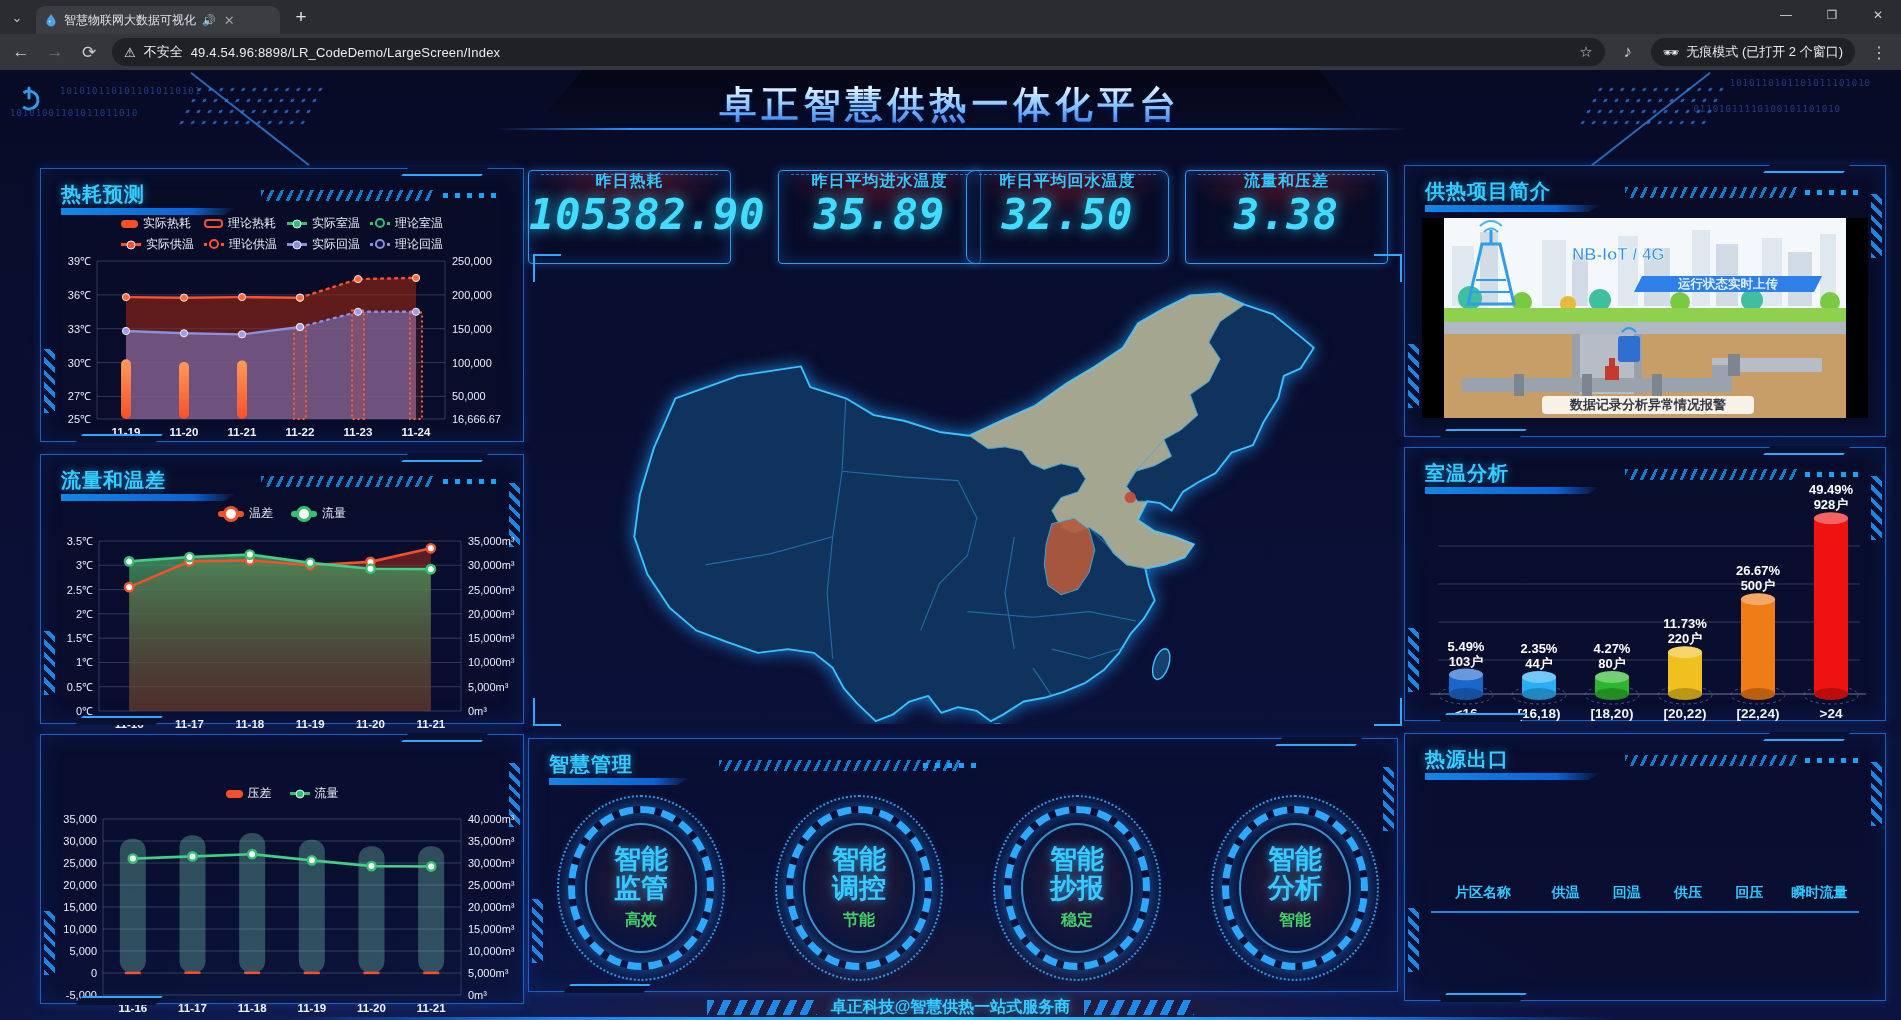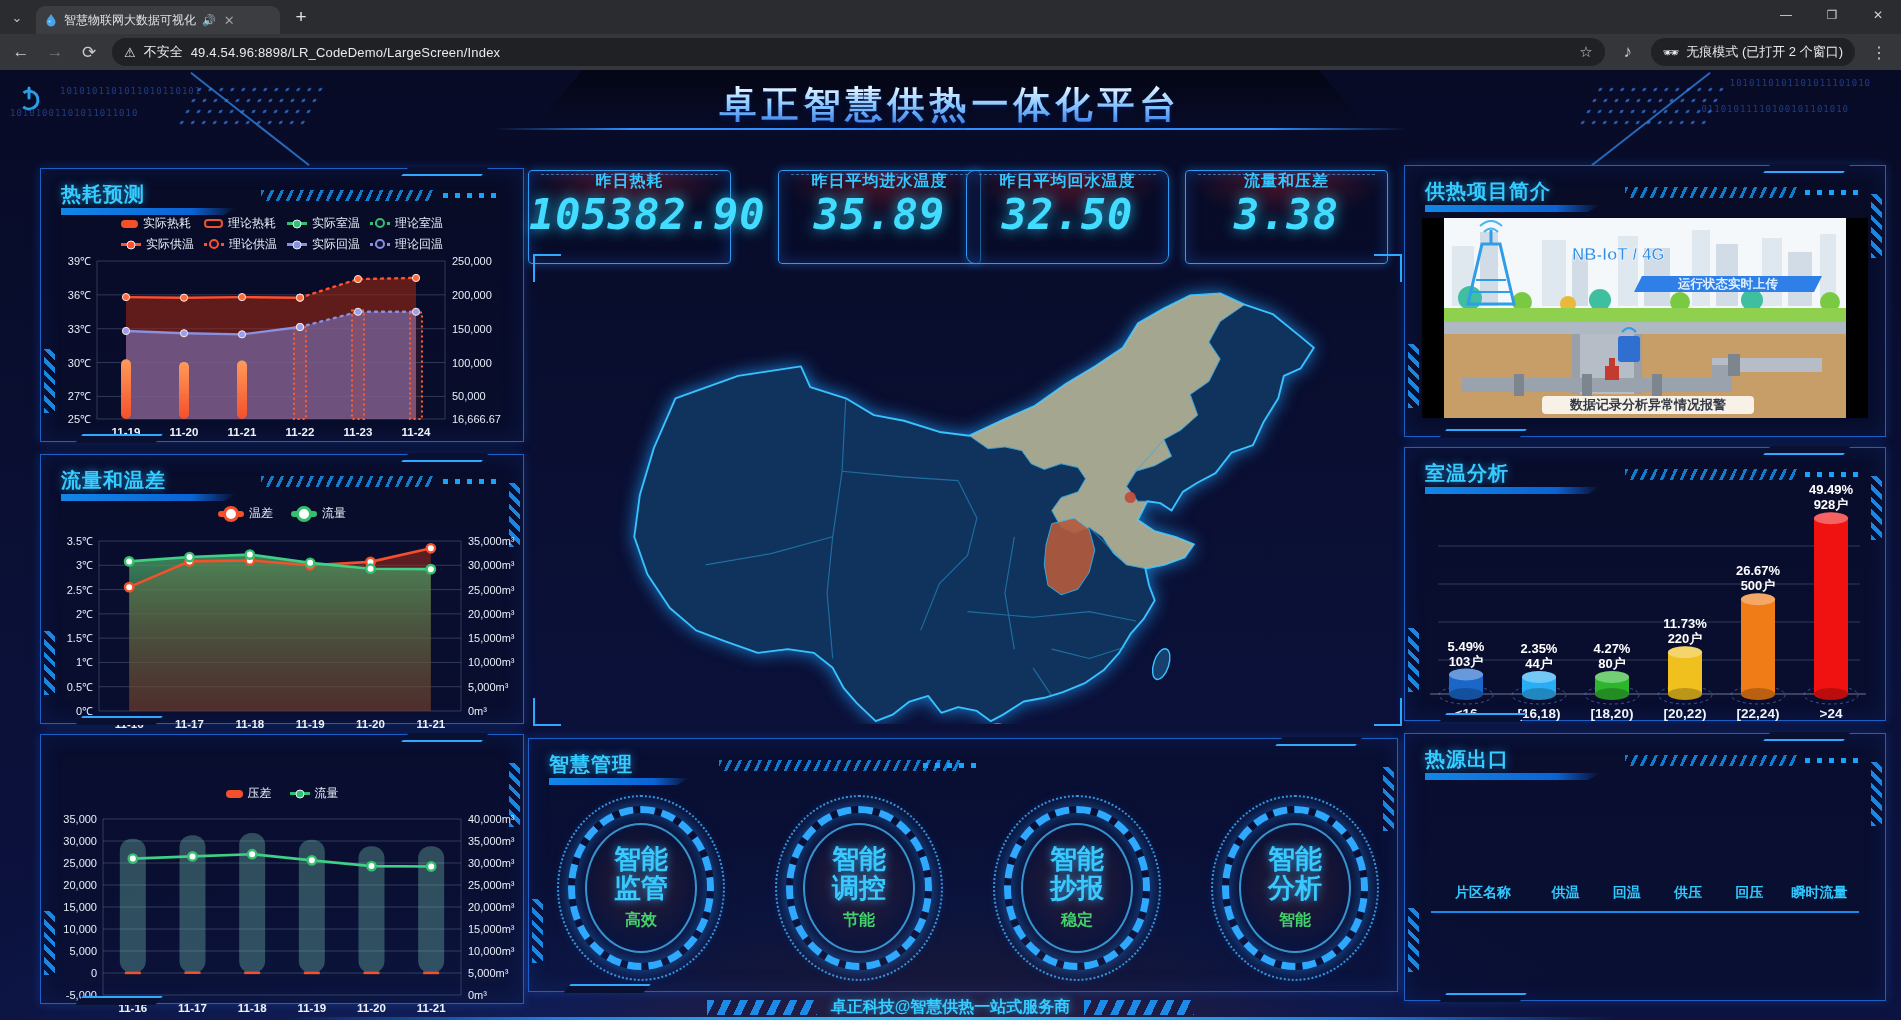--- a/index.html
+++ b/index.html
@@ -160,21 +160,21 @@
     <div id="page-title">卓正智慧供热一体化平台</div>
 
     <svg id="power-btn" viewBox="0 0 30 30">
       <circle cx="15" cy="16" r="9" fill="none" stroke="#2a9fe8" stroke-width="3" stroke-dasharray="40 16" transform="rotate(-126 15 16)"></circle>
       <line x1="15" y1="4" x2="15" y2="14" stroke="#2a9fe8" stroke-width="3" stroke-linecap="round"></line>
     </svg>
 
     <span class="binary" style="left:60px;top:16px;">1010101101011010110101</span>
     <span class="binary" style="left:10px;top:38px;">10101001101011011010</span>
     <span class="binary" style="right:30px;top:8px;">1010110101101011101010</span>
-    <span class="binary" style="right:52px;top:34px;">01101011110100101101010</span>
+    <span class="binary" style="right:60px;top:34px;">01101011110100101101010</span>
     <div class="dotgrid" style="left:185px;top:14px;"></div>
     <div class="dotgrid" style="right:185px;top:14px;"></div>
     <div class="diagline" style="left:175px;top:48px;transform:rotate(38deg);"></div>
     <div class="diagline" style="right:175px;top:48px;transform:rotate(-38deg);"></div>
 
     <div class="panel" style="left:40px;top:98px;width:482px;height:272px;">
       <div class="ribbon rl"></div>
       <div class="ptitle">
         <span class="txt">热耗预测</span>
         <div class="bar"></div>

